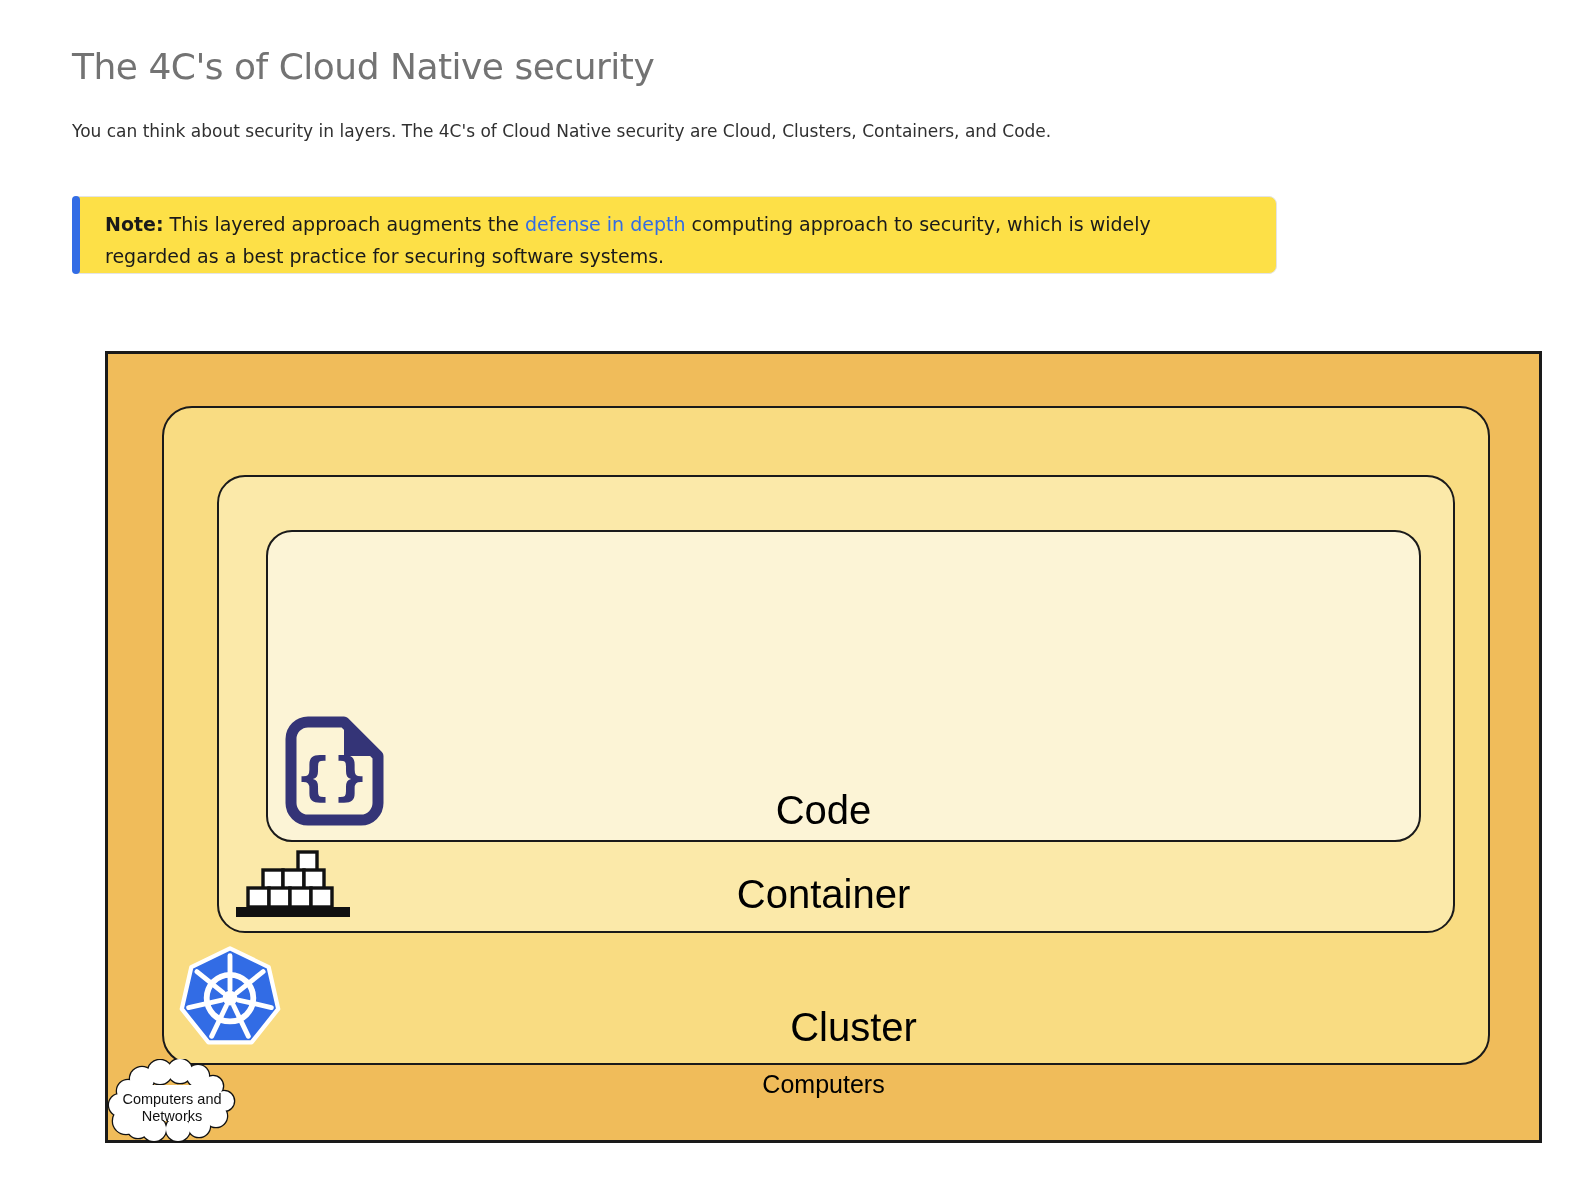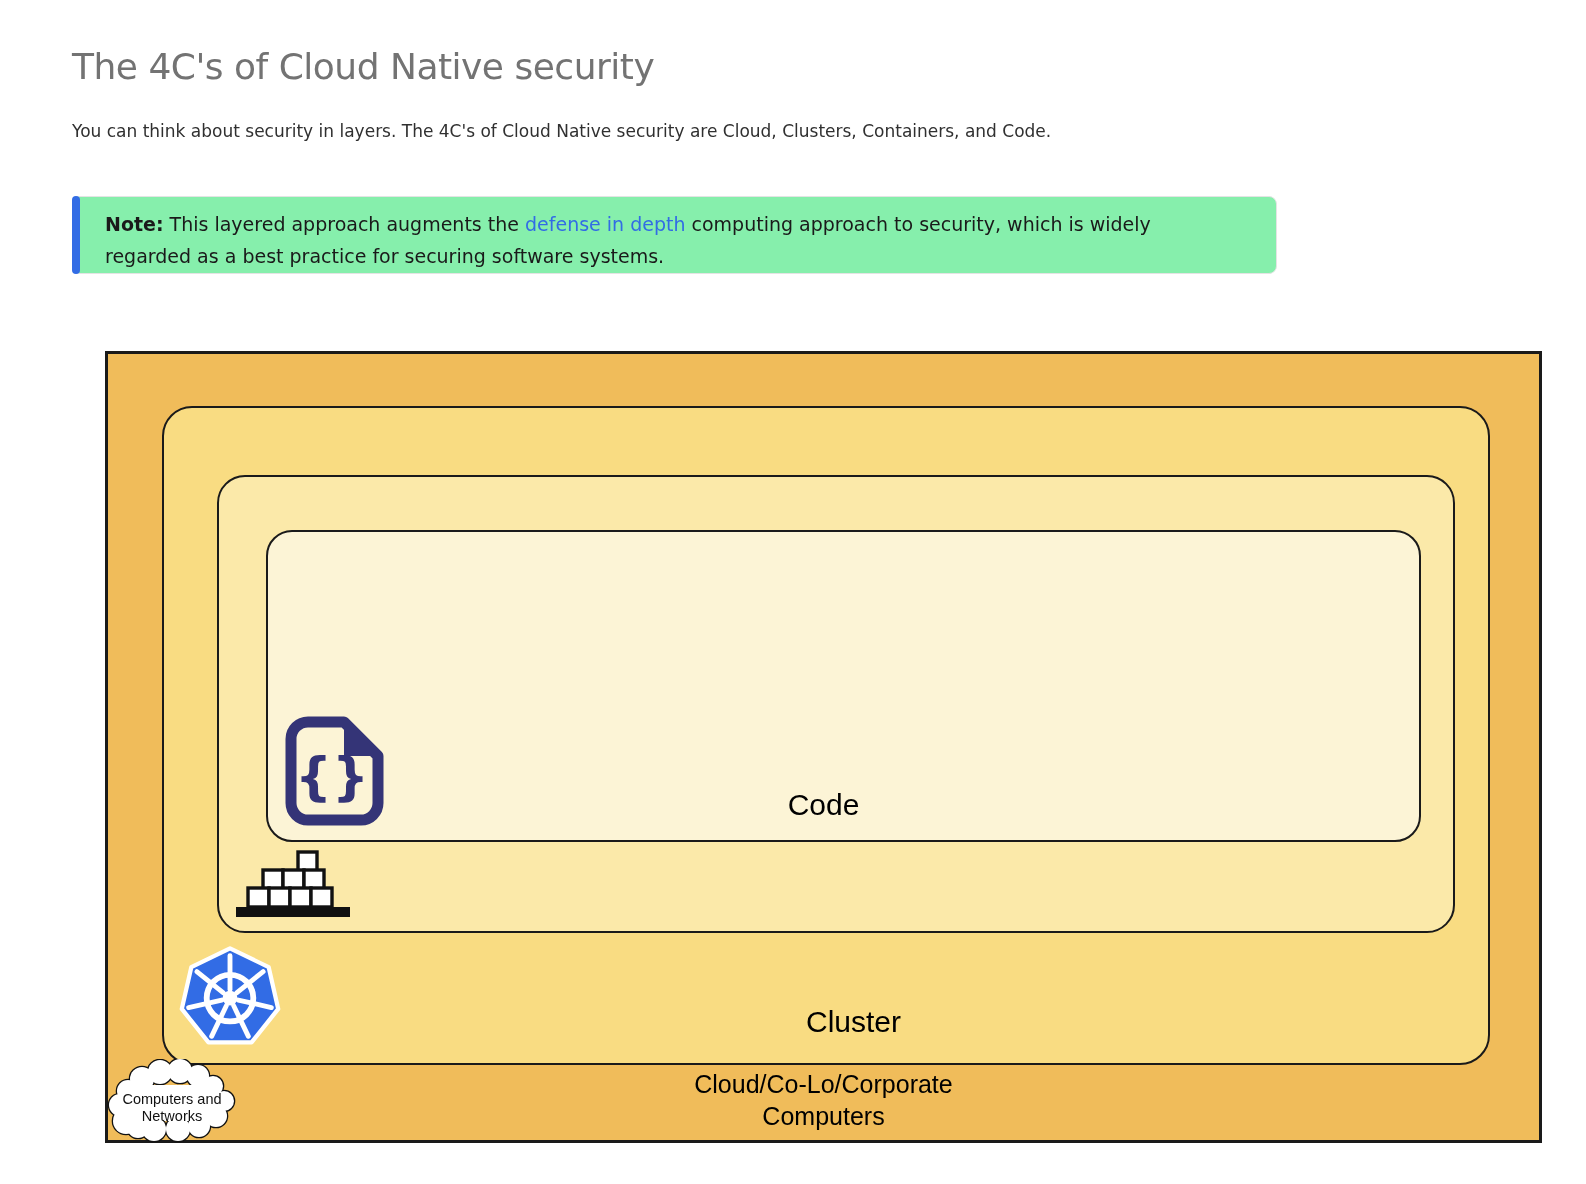--- a/index.html
+++ b/index.html
@@ -15,21 +15,21 @@
     letter-spacing:-0.5px;
   }
   .intro {
     position:absolute; left:72px; top:121px;
     font-size:17px; color:#303030;
     font-family:"DejaVu Sans","Liberation Sans",sans-serif;
   }
   
   .note {
     position:absolute; left:72px; top:196px; width:1205px; height:78px;
-    border:1px solid #e4e4e4; border-radius:8px; background:#86efac;
+    border:1px solid #e4e4e4; border-radius:8px; background:#fde047;
   }
   .note-accent {
     position:absolute; left:-1px; top:-1px; bottom:-1px; width:8px;
     background:#326ce5; border-radius:5px;
   }
   .note-body {
     padding:11px 30px 0 32px; width:1140px;
     font-size:19px; line-height:32px; color:#1a1a1a;
     font-family:"DejaVu Sans","Liberation Sans",sans-serif;
   }
@@ -37,21 +37,21 @@
   .note-link { color:#326ce5; text-decoration:none; cursor:pointer; }
   
   .diagram { position:absolute; left:105px; top:351px; width:1437px; height:792px; }
   .layer { position:absolute; border:2px solid #1a1a1a; }
   .layer-cloud     { left:0; top:0; right:0; bottom:0; background:#F0BC5A; border-width:3px; border-radius:0; }
   .layer-cluster   { left:57px;  top:55px;  width:1328px; height:659px; background:#F9DC82; border-radius:30px; }
   .layer-container { left:112px; top:124px; width:1238px; height:458px; background:#FBE9A9; border-radius:28px; }
   .layer-code      { left:161px; top:179px; width:1155px; height:312px; background:#FCF4D6; border-radius:26px; }
   .layer-label {
     position:absolute; left:0; width:100%; text-align:center;
-    font-size:30px; color:#000; font-family:"Liberation Sans",sans-serif;
+    font-size:40px; color:#000; font-family:"Liberation Sans",sans-serif;
   }
   .label-code      { top:437px; }
   .label-container { top:521px; }
   .label-cluster   { top:654px;margin-left:30px; }
   .label-cloud     { top:717px; font-size:25px; line-height:32px; }
   .diag-icon { position:absolute; }
   .icon-code      { left:176px; top:364px; width:104px; height:112px; }
   .icon-container { left:130px; top:498px; width:116px; height:69px; }
   .icon-k8s       { left:72px;  top:590px; width:106px; height:110px; }
   .icon-cloudnet  { left:1px;   top:708px; width:134px; height:84px; z-index:5; }
@@ -68,23 +68,23 @@
   <div class="note-body"><b>Note:</b><span> This layered approach augments the </span><a class="note-link">defense in depth</a><span> computing approach to security, which is widely regarded as a best practice for securing software systems.</span></div>
 </div>
 
 <div class="diagram">
   <div class="layer layer-cloud"></div>
   <div class="layer layer-cluster"></div>
   <div class="layer layer-container"></div>
   <div class="layer layer-code"></div>
 
   <div class="layer-label label-code">Code</div>
+  <div class="layer-label label-container">Container</div>
   <div class="layer-label label-cluster">Cluster</div>
   <div class="layer-label label-cloud">
-    <div>Cloud/Co-Lo/Corporate</div>
     <div>Computers</div>
   </div>
 
   <svg class="diag-icon icon-code" viewBox="0 0 104 112">
     <path d="M27 7 H63 L97 41 V88 a17 17 0 0 1 -17 17 H27 a17 17 0 0 1 -17 -17 V24 a17 17 0 0 1 17 -17 Z" fill="none" stroke="#343477" stroke-width="11" stroke-linejoin="round"></path>
     <path d="M63 5 L99 41 L63 41 Z" fill="#343477"></path>
     <text x="51" y="79" text-anchor="middle" font-size="52" font-weight="bold" font-family="DejaVu Sans, sans-serif" fill="#343477">{}</text>
   </svg>
 
   <svg class="diag-icon icon-container" viewBox="0 0 116 69">

